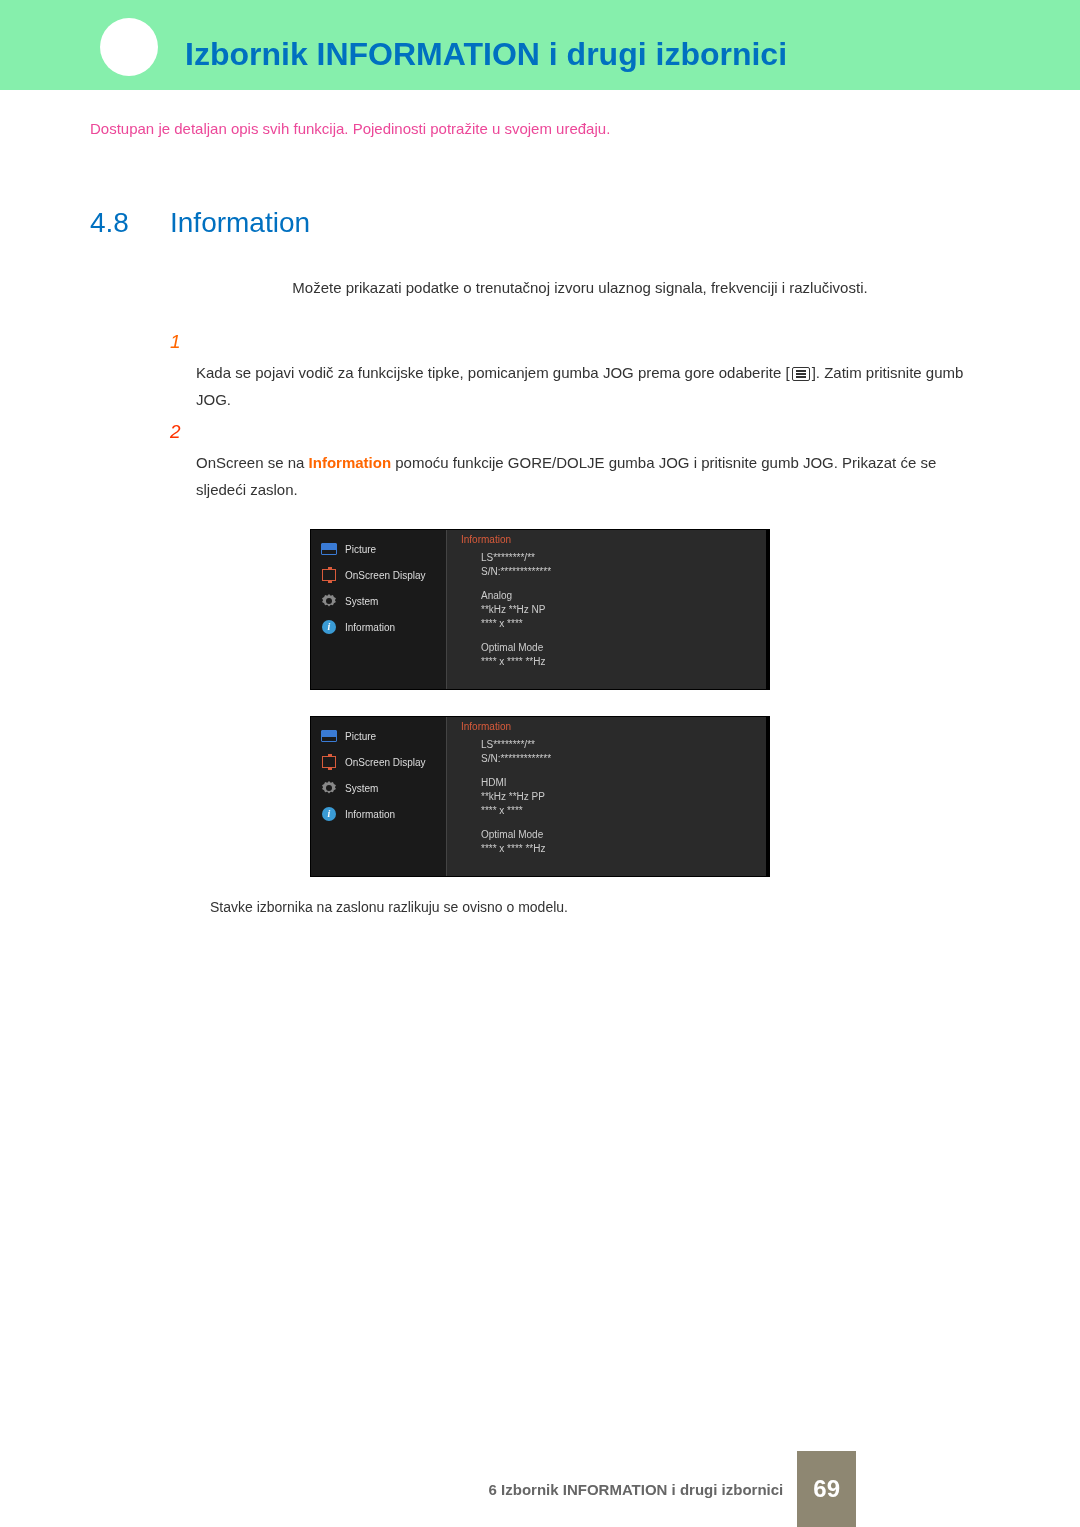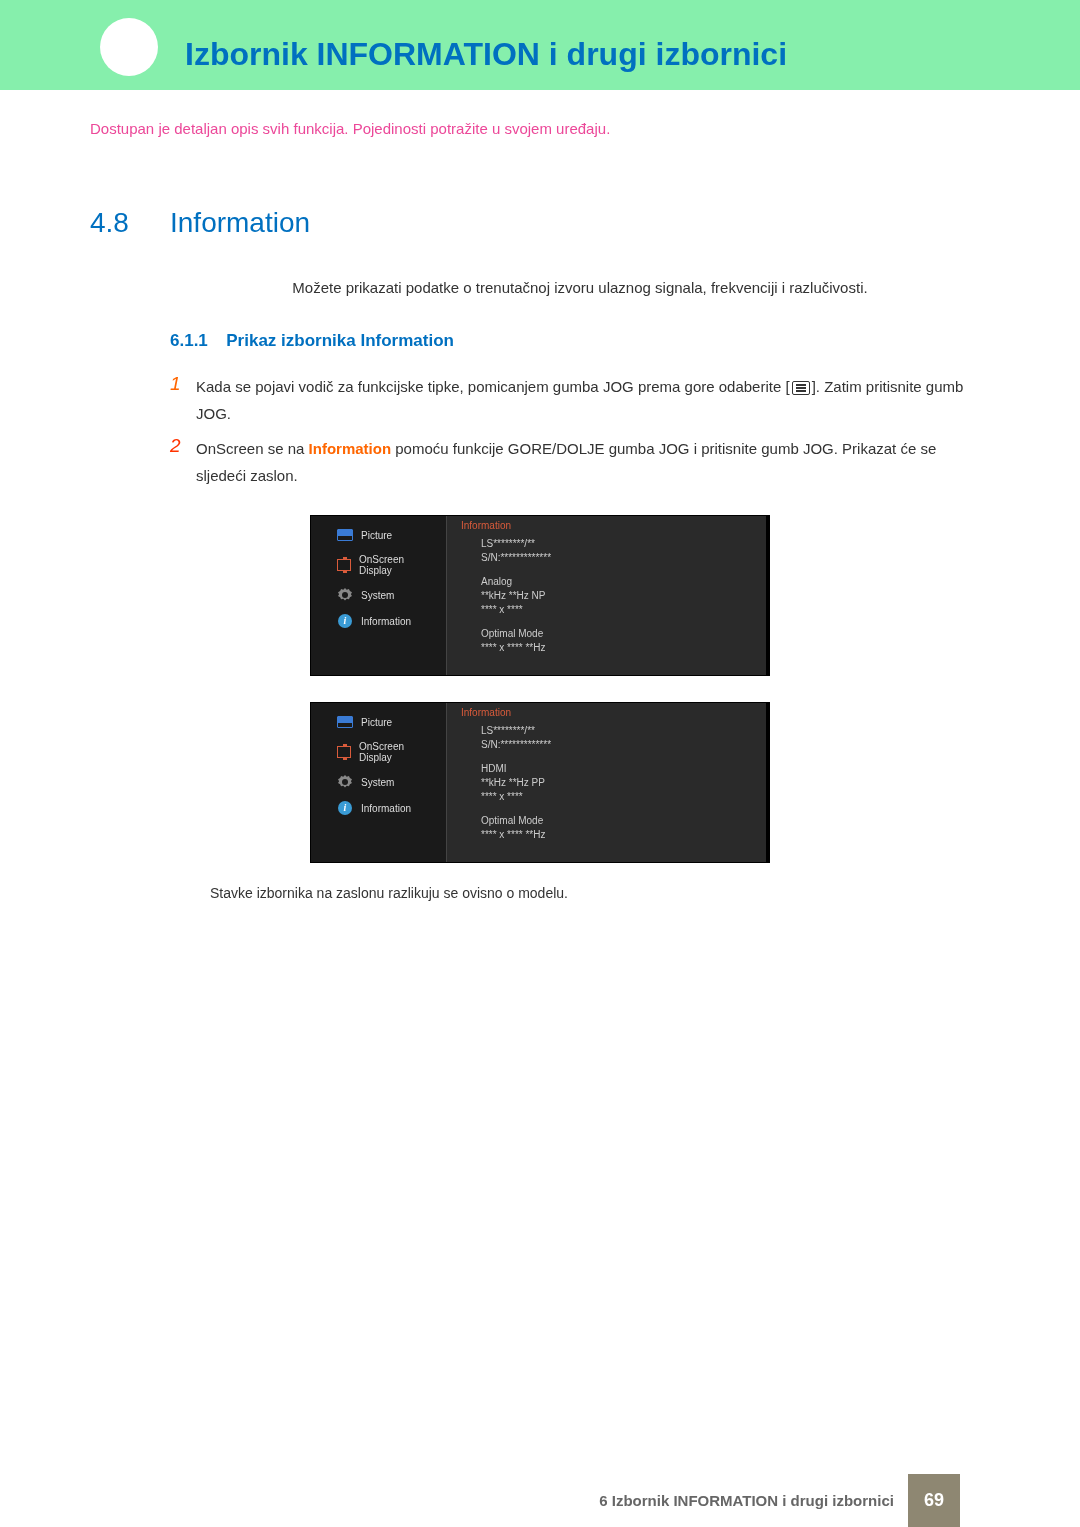--- a/index.html
+++ b/index.html
@@ -92,20 +92,21 @@
     color: #ff6600;
     font-size: 19px;
     width: 26px;
     flex-shrink: 0;
   }
   .step-num.two { color: #ff3300; }
   .step-text {
     font-size: 15px;
     line-height: 1.8;
     flex: 1;
+    margin-top: 28px;
   }
   .highlight { color: #ff6600; font-weight: bold; }
   .menu-icon-inline {
     display: inline-block;
     width: 18px;
     height: 14px;
     border: 1.5px solid #333;
     border-radius: 2px;
     vertical-align: middle;
     position: relative;
@@ -125,21 +126,21 @@
     margin: 26px 0 10px 0;
   }
   .osd {
     width: 460px;
     background: #1a1a1a;
     display: flex;
     border: 1px solid #000;
   }
   .osd-left {
     width: 135px;
-    padding: 6px 16px;
+    padding: 6px 0;
   }
   .osd-item {
     display: flex;
     align-items: center;
     padding: 6px 10px;
     font-size: 10px;
     color: #ddd;
   }
   .osd-icon {
     width: 16px; height: 14px;
@@ -209,38 +210,38 @@
   }
   .note-text {
     margin-left: 120px;
     margin-top: 22px;
     font-size: 14px;
   }
 
   .footer {
     position: fixed;
     bottom: 0;
-    width: 960px;
+    width: 856px;
     display: flex;
     justify-content: flex-end;
     align-items: stretch;
   }
   .footer-text {
     font-size: 15px;
     font-weight: bold;
     color: #666;
     align-self: center;
     padding-right: 14px;
   }
   .footer-page {
     background: #8e8772;
     color: #fff;
-    font-size: 18px;
-    font-weight: bold;
-    padding: 16px 16px;
+    font-size: 24px;
+    font-weight: bold;
+    padding: 24px 16px;
   }
 </style>
 </head>
 <body>
 
 <div class="header-bar">
   <div class="chapter-circle"></div>
   <div class="chapter-title">Izbornik INFORMATION i drugi izbornici</div>
 </div>
 
@@ -248,24 +249,20 @@
 
   <div class="intro-text">Dostupan je detaljan opis svih funkcija. Pojedinosti potražite u svojem uređaju.</div>
 
   <div class="section-row">
     <div class="section-num">4.8</div>
     <div class="section-title">Information</div>
   </div>
 
   <div class="section-desc">Možete prikazati podatke o trenutačnoj izvoru ulaznog signala, frekvenciji i razlučivosti.</div>
 
-  <div class="subsection-row">
-    <span class="subsection-num">6.1.1</span>
-    <span class="subsection-title">Prikaz izbornika Information</span>
-  </div>
 
   <div class="step-row">
     <div class="step-num">1</div>
     <div class="step-text">
       <span>Kada se pojavi vodič za funkcijske tipke, pomicanjem gumba JOG prema gore odaberite [</span><span class="menu-icon-inline"></span><span>]. Zatim pritisnite gumb JOG.</span>
     </div>
   </div>
 
   <div class="step-row">
     <div class="step-num two">2</div>

